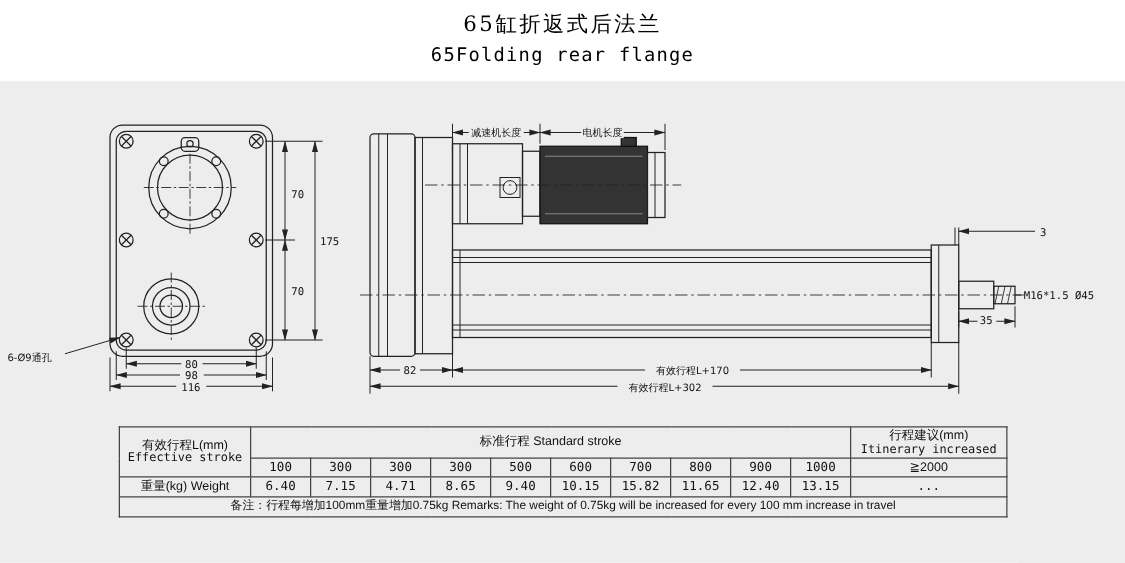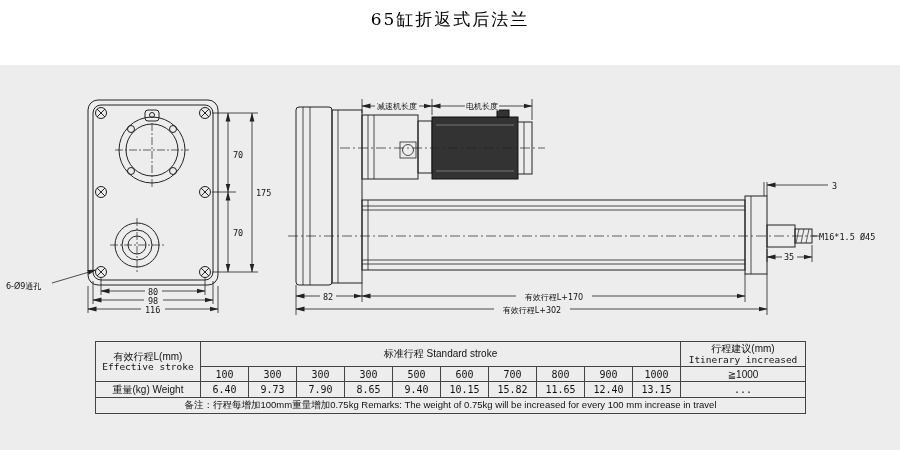--- a/index.html
+++ b/index.html
@@ -20,20 +20,21 @@
   table.spec td { border:1px solid #444; text-align:center; padding:1px 2px; vertical-align:middle; overflow:hidden; }
   .mono { font-family:"DejaVu Sans Mono","Liberation Mono",monospace; }
   .hdr-en { font-size:9.5px; font-family:"DejaVu Sans Mono","Liberation Mono",monospace; }
   .remarks-cell { font-size:9.5px; }
 </style>
 </head>
 <body>
 
 <div class="title-block">
   <div class="title-cn">65缸折返式后法兰</div>
+  <div class="title-en">65Folding rear flange</div>
 </div>
 
 <div class="drawing-area">
 
   <svg class="drawing" width="900" height="272" viewBox="0 0 900 272">
     <defs>
       <marker id="aE" markerWidth="9" markerHeight="6" refX="8.5" refY="3" orient="auto" markerUnits="userSpaceOnUse">
         <path d="M9,3 L0,0.6 L0,5.4 Z" fill="#222"></path>
       </marker>
       <marker id="aS" markerWidth="9" markerHeight="6" refX="0.5" refY="3" orient="auto" markerUnits="userSpaceOnUse">
@@ -243,27 +244,27 @@
       <td class="mono">100</td>
       <td class="mono">300</td>
       <td class="mono">300</td>
       <td class="mono">300</td>
       <td class="mono">500</td>
       <td class="mono">600</td>
       <td class="mono">700</td>
       <td class="mono">800</td>
       <td class="mono">900</td>
       <td class="mono">1000</td>
-      <td>≧1000</td>
+      <td>≧2000</td>
     </tr>
     <tr style="height:16px">
       <td>重量(kg) Weight</td>
       <td class="mono">6.40</td>
-      <td class="mono">9.73</td>
-      <td class="mono">7.90</td>
+      <td class="mono">7.15</td>
+      <td class="mono">4.71</td>
       <td class="mono">8.65</td>
       <td class="mono">9.40</td>
       <td class="mono">10.15</td>
       <td class="mono">15.82</td>
       <td class="mono">11.65</td>
       <td class="mono">12.40</td>
       <td class="mono">13.15</td>
       <td class="mono">...</td>
     </tr>
     <tr style="height:16px">

